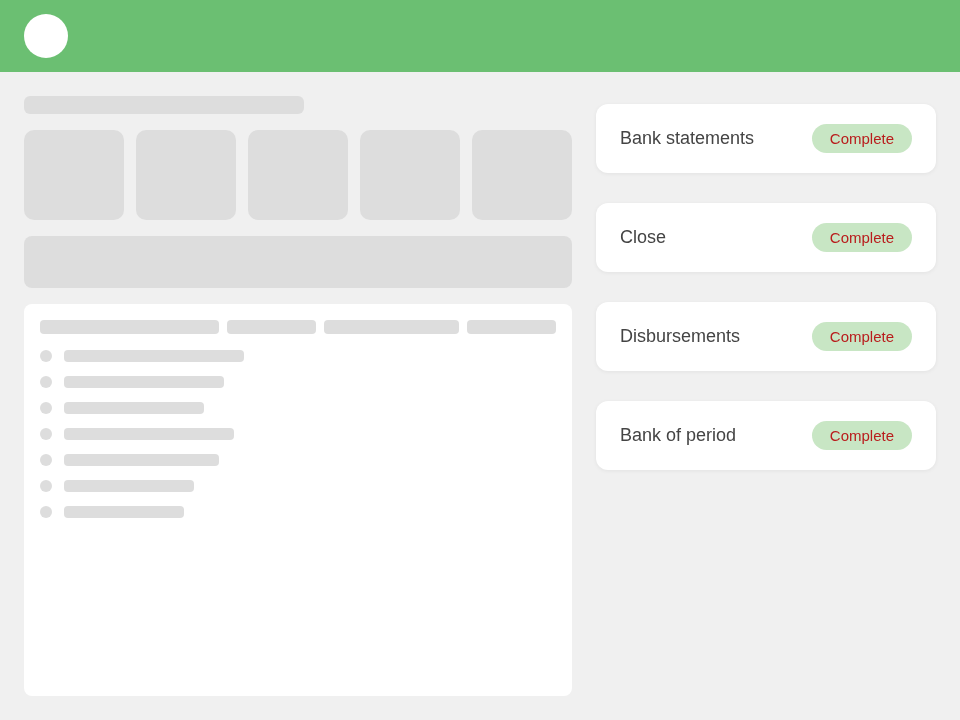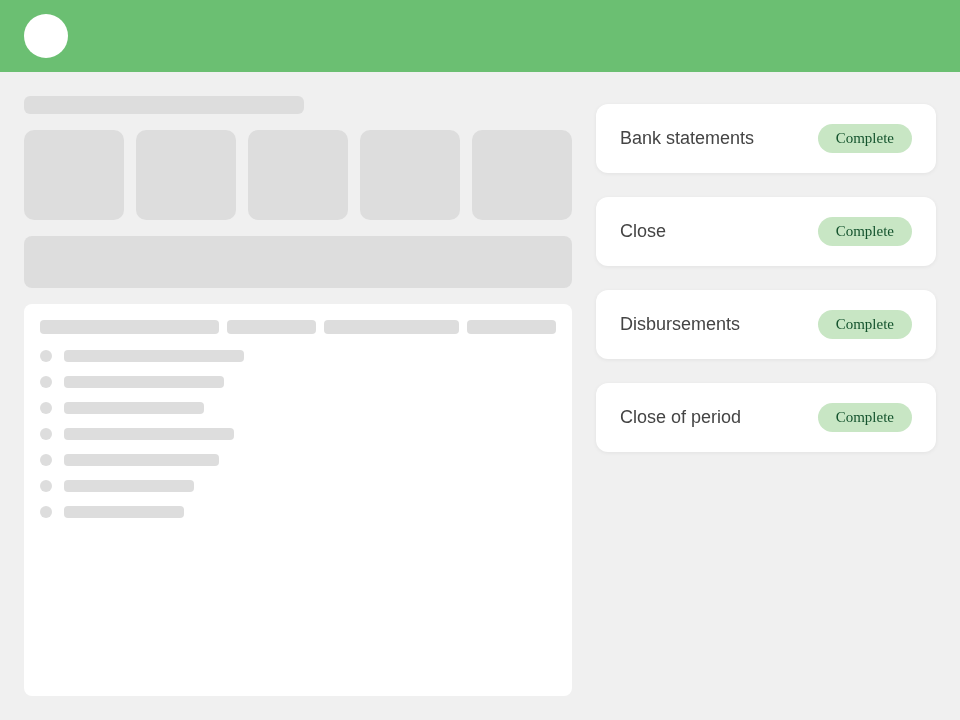--- a/index.html
+++ b/index.html
@@ -116,21 +116,21 @@
       height: 12px;
       background: #ddd;
       border-radius: 4px;
     }
 
     
     .right-panel {
       flex: 1;
       display: flex;
       flex-direction: column;
-      gap: 24px;
+      gap: 30px;
       padding-top: 8px;
     }
 
     .status-card {
       background: white;
       border-radius: 12px;
       padding: 20px 24px;
       display: flex;
       align-items: center;
       justify-content: space-between;
@@ -144,22 +144,21 @@
     }
 
     .badge {
       padding: 6px 18px;
       border-radius: 20px;
       font-size: 15px;
       font-weight: 500;
     }
     .badge-complete {
       background: #c8e6c4;
-      color: #14532d;
-      font-family: Liberation Serif, serif;
+      color: #b91c1c;
     }
     .badge-in-progress {
       background: #ffd580;
       color: #b36b00;
     }
   </style>
 </head>
 <body>
 
 <div class="header">
@@ -228,18 +227,18 @@
       </div>
       <div class="status-card">
         <span class="status-label">Close</span>
         <span class="badge badge-complete">Complete</span>
       </div>
       <div class="status-card">
         <span class="status-label">Disbursements</span>
         <span class="badge badge-complete">Complete</span>
       </div>
       <div class="status-card">
-        <span class="status-label">Close of period</span>
+        <span class="status-label">Bank of period</span>
         <span class="badge badge-complete">Complete</span>
       </div>
     </div>
 
 </div>
 
 </body></html>

